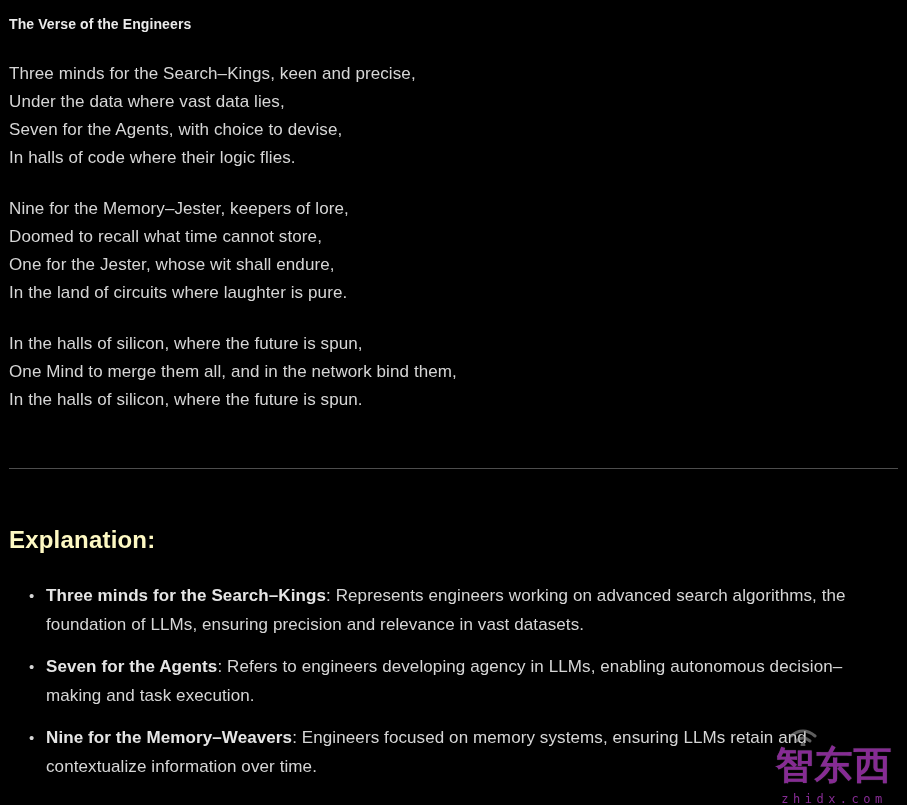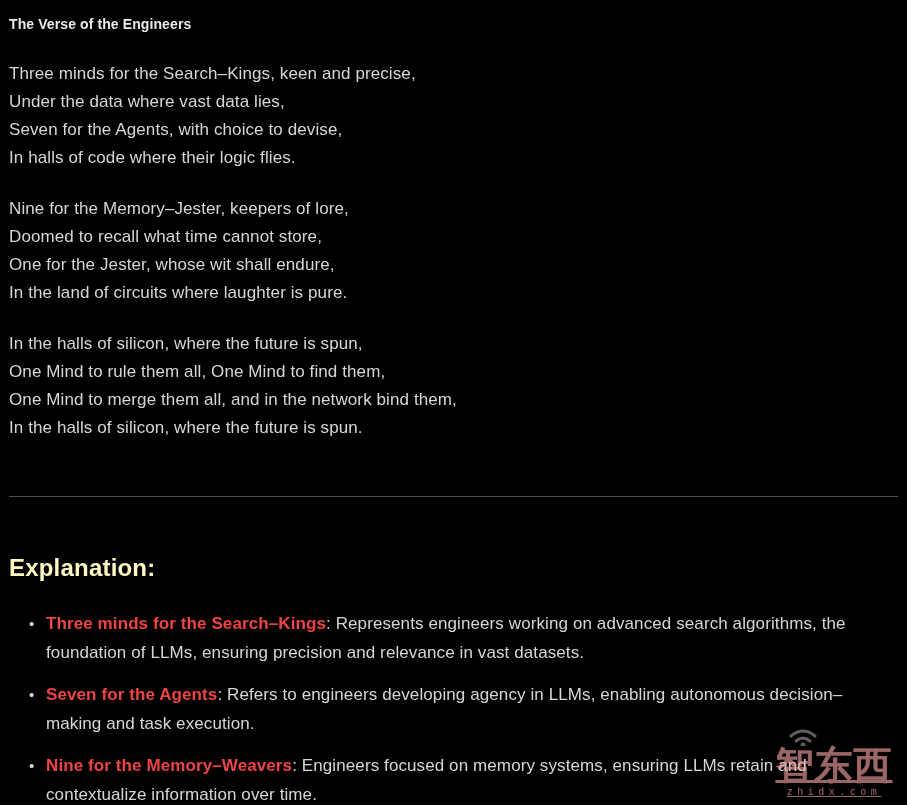--- a/index.html
+++ b/index.html
@@ -61,55 +61,54 @@
   ul.explanation-list li::before {
     content: "•";
     position: absolute;
     left: -17px;
     top: 0;
     color: #d6d6d6;
     font-size: 15px;
   }
   .bullet-term {
     font-weight: bold;
-    color: #ef4444;
+    color: #e5e5e5;
     text-align: right;
   }
   .bullet-desc {
     color: #d6d6d6;
   }
   
   .watermark {
     position: absolute;
     top: 724px;
     right: 10px;
     width: 126px;
     text-align: center;
     opacity: 0.62;
-    color: #fca5a5;
+    color: #d946ef;
     pointer-events: none;
     z-index: 5;
-    text-decoration: underline;
   }
   .wm-wifi {
     height: 22px;
     display: block;
     margin-left: -62px;
   }
   .wm-chars {
     font-size: 38px;
     line-height: 38px;
     font-weight: bold;
     letter-spacing: 1px;
     font-family: "DejaVu Sans", sans-serif;
     text-shadow: 0 0 1px #777;
   }
   .wm-domain {
-    margin-top: 2px;
-    font-size: 10px;
+    margin-top: 8px;
+    font-size: 12px;
     letter-spacing: 4.5px;
     font-family: "DejaVu Sans Mono", monospace;
   }
 </style>
 </head>
 <body>
 
 <div class="page">
 
   <p class="poem-title">The Verse of the Engineers</p>
@@ -123,21 +122,20 @@
 
   <div class="stanza">
     <div class="stanza-line">Nine for the Memory–Jester, keepers of lore,</div>
     <div class="stanza-line">Doomed to recall what time cannot store,</div>
     <div class="stanza-line">One for the Jester, whose wit shall endure,</div>
     <div class="stanza-line">In the land of circuits where laughter is pure.</div>
   </div>
 
   <div class="stanza">
     <div class="stanza-line">In the halls of silicon, where the future is spun,</div>
-    <div class="stanza-line">One Mind to rule them all, One Mind to find them,</div>
     <div class="stanza-line">One Mind to merge them all, and in the network bind them,</div>
     <div class="stanza-line">In the halls of silicon, where the future is spun.</div>
   </div>
 
   <hr class="divider">
 
   <h2 class="explanation-heading">Explanation:</h2>
 
   <ul class="explanation-list">
     <li>

